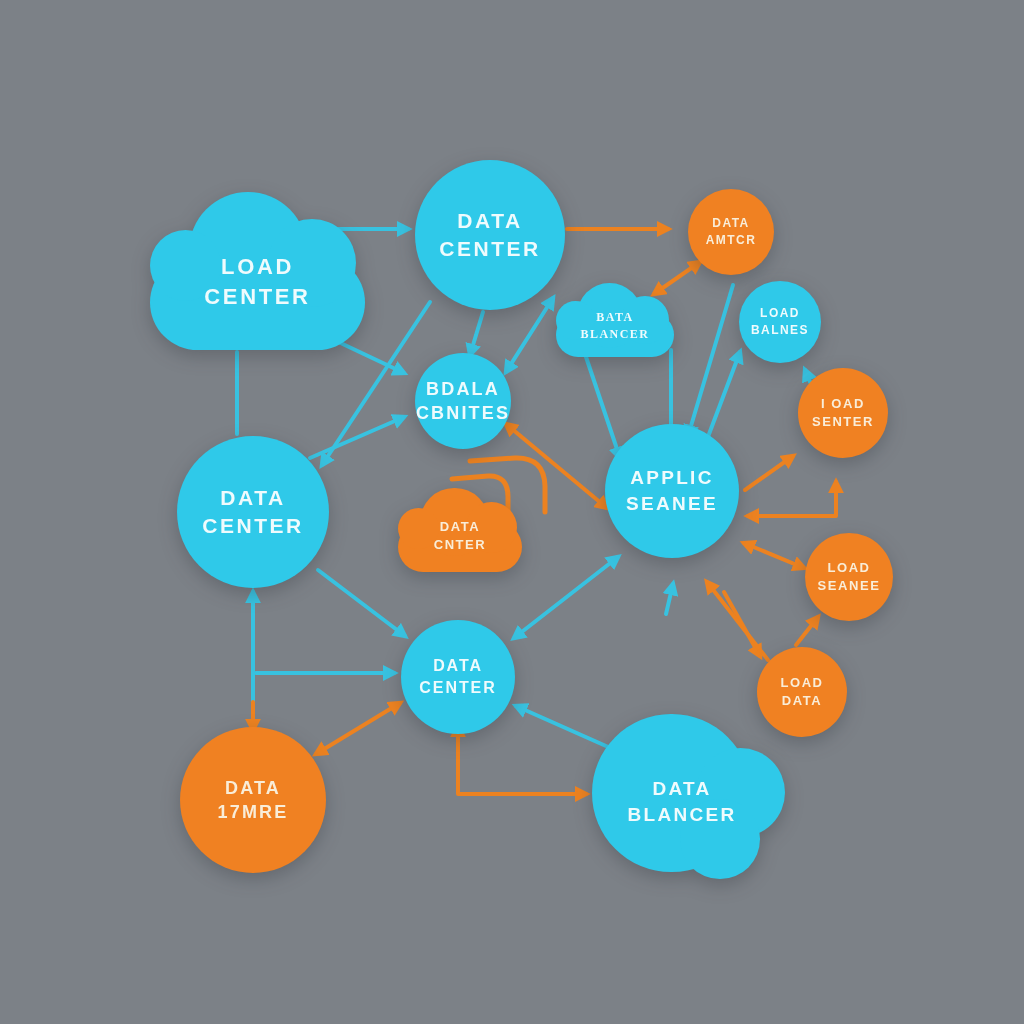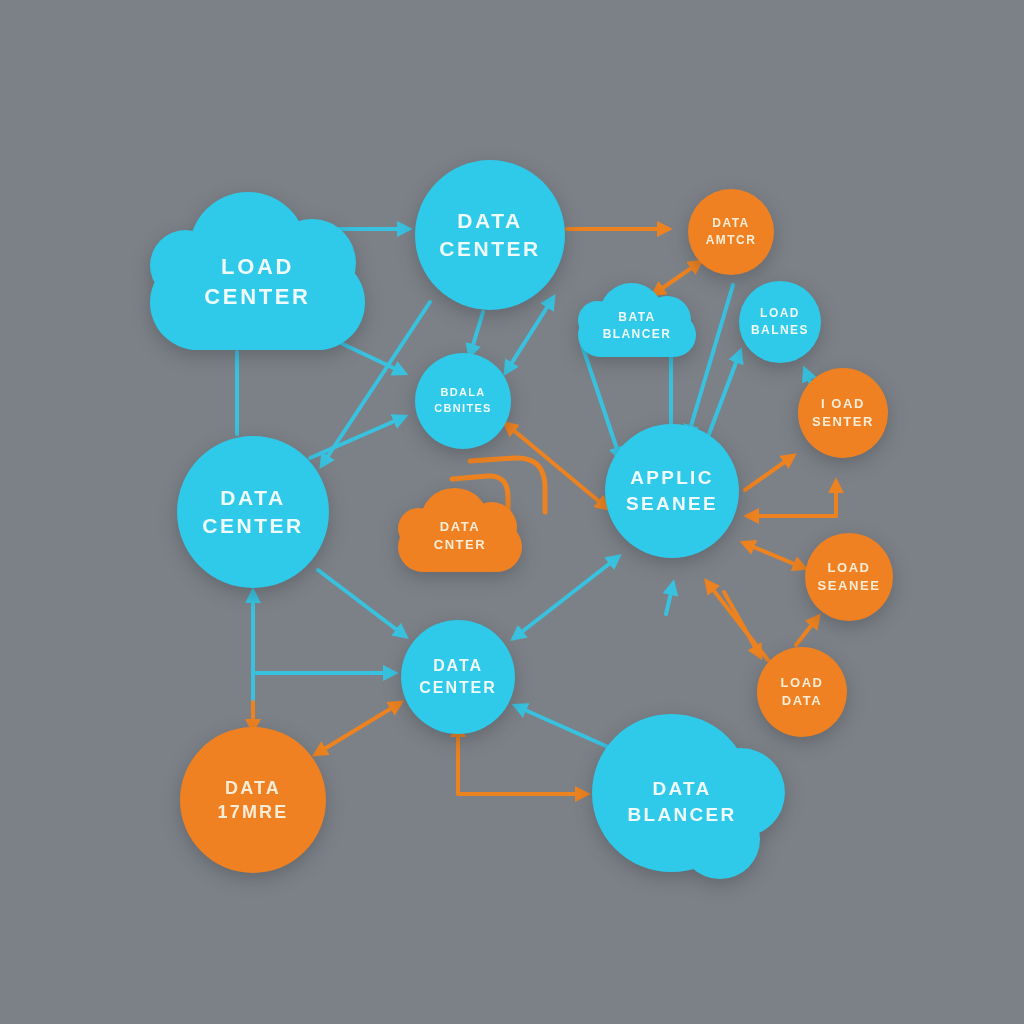--- a/index.html
+++ b/index.html
@@ -85,40 +85,40 @@
           <span>CENTER</span>
         </div>
       </div>
       <div class="node circle t-orange" style="left: 688px; top: 189px; width: 86px; height: 86px;">
         <span class="body" style="background: rgb(240, 129, 34);"></span>
         <div class="label" style="font-size: 12px;">
           <span>DATA</span>
           <span>AMTCR</span>
         </div>
       </div>
-      <div class="node cloud t-cyan" style="left: 578px; top: 283px; width: 118px; height: 74px;">
+      <div class="node cloud t-cyan" style="left: 556px; top: 283px; width: 118px; height: 74px; font-family: Liberation Serif, serif;">
         <span class="part base" style="left: 0px; top: 29.6px; width: 118px; height: 44.4px; background: rgb(47, 201, 233);"></span>
         <span class="part bump" style="left: 21.24px; top: 0px; width: 64.9px; height: 64.9px; background: rgb(47, 201, 233);"></span>
         <span class="part bump" style="left: 64.9px; top: 12.58px; width: 48.38px; height: 48.38px; background: rgb(47, 201, 233);"></span>
         <span class="part bump" style="left: 0px; top: 17.76px; width: 38.94px; height: 38.94px; background: rgb(47, 201, 233);"></span>
         <div class="label" style="font-size: 12px;">
           <span>BATA</span>
           <span>BLANCER</span>
         </div>
       </div>
       <div class="node circle t-cyan" style="left: 739px; top: 281px; width: 82px; height: 82px;">
         <span class="body" style="background: rgb(47, 201, 233);"></span>
         <div class="label" style="font-size: 12px;">
           <span>LOAD</span>
           <span>BALNES</span>
         </div>
       </div>
       <div class="node circle t-cyan" style="left: 415px; top: 353px; width: 96px; height: 96px;">
         <span class="body" style="background: rgb(47, 201, 233);"></span>
-        <div class="label" style="font-size: 11px;">
+        <div class="label" style="font-size: 18px;">
           <span>BDALA</span>
           <span>CBNITES</span>
         </div>
       </div>
       <div class="node circle t-orange" style="left: 798px; top: 368px; width: 90px; height: 90px;">
         <span class="body" style="background: rgb(240, 129, 34);"></span>
         <div class="label" style="font-size: 13px;">
           <span>I OAD</span>
           <span>SENTER</span>
         </div>

